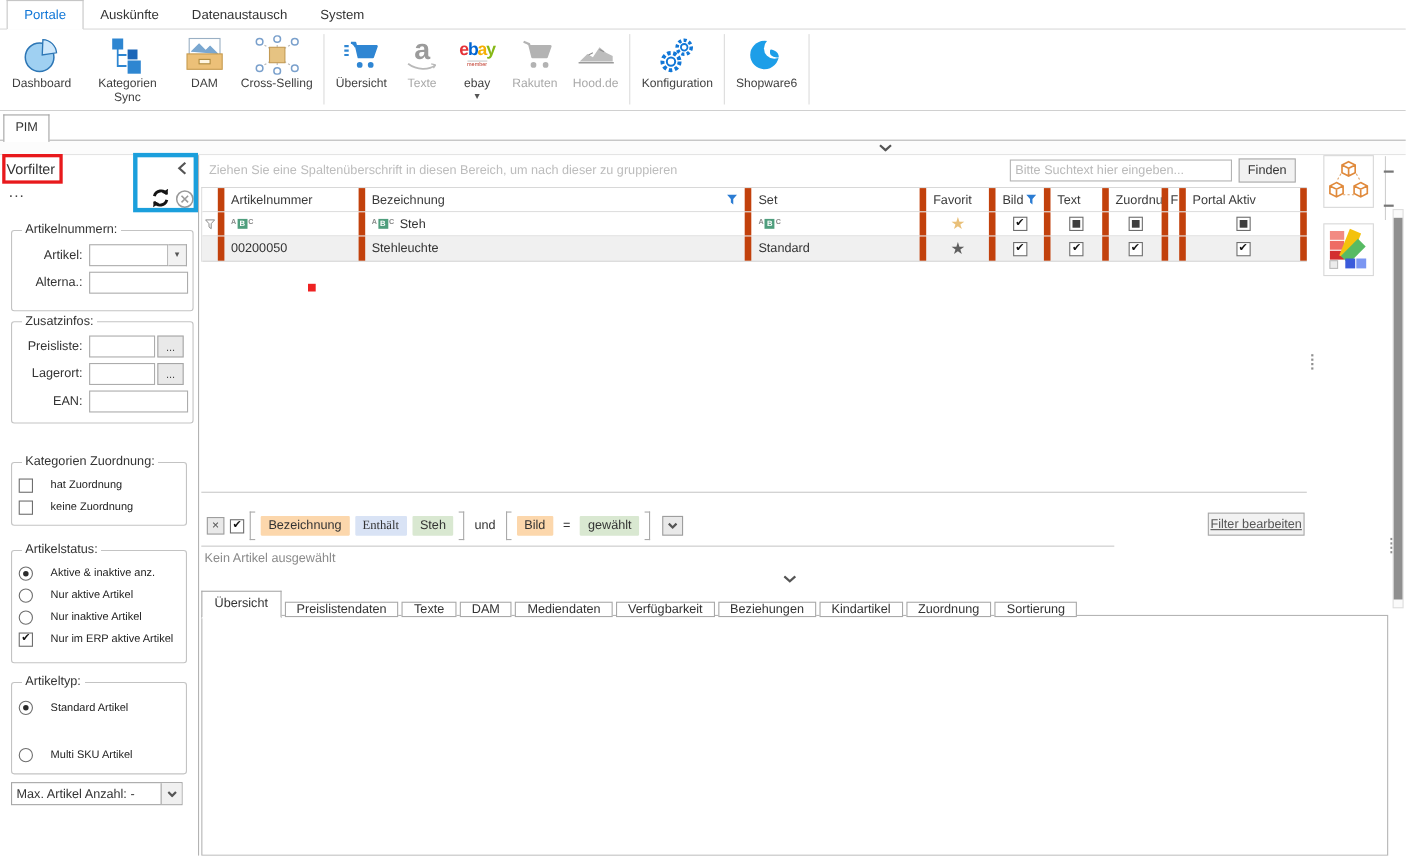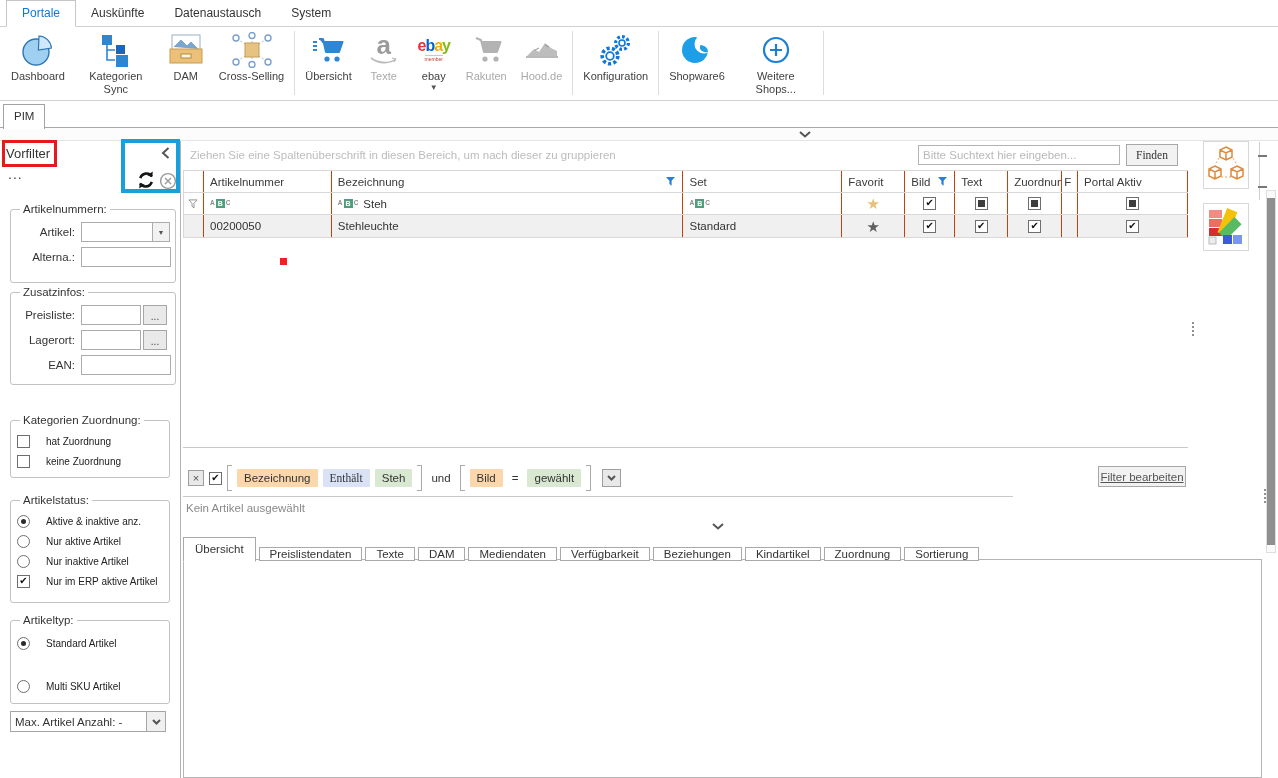--- a/index.html
+++ b/index.html
@@ -53,21 +53,21 @@
   .maxdd .vb { width:19px; height:100%; background:#f0f0f0; border-left:1px solid #a6a6a6; display:flex; align-items:center; justify-content:center; }
 
   
   .group-hint { font-size:11.5px; color:#bcbcbc; }
   .search-input { position:absolute; left:918px; top:145px; width:202px; height:20px; border:1px solid #b3b3b3; font-size:11.5px; padding:0 4px; color:#333; font-family:"Liberation Sans",sans-serif; }
   .search-input::placeholder { color:#b9b9b9; }
   .btn { background:#f2f2f2; border:1px solid #a8a8a8; font-size:11.5px; color:#333; display:inline-flex; align-items:center; justify-content:center; font-family:"Liberation Sans",sans-serif; }
   .grid { position:absolute; left:183px; top:170px; width:1005px; border-top:1px solid #d8d8d8; border-left:1px solid #d8d8d8; }
   .grow { display:flex; border-bottom:1px solid #d8d8d8; background:#fff; }
   .grow.data { background:#f0f0f0; }
-  .gcell { border-right:1px solid #c2410c; display:flex; align-items:center; padding:0 6px; font-size:11.5px; color:#333; overflow:hidden; white-space:nowrap; }
+  .gcell { border-right:6px solid #c2410c; display:flex; align-items:center; padding:0 6px; font-size:11.5px; color:#333; overflow:hidden; white-space:nowrap; }
   .grow.head .gcell { height:21px; color:#3a3a3a; }
   .grow.filt .gcell { height:21px; }
   .grow.data .gcell { height:22px; }
   .c0{width:20px;justify-content:center;padding:0;} .c1{width:128px;} .c2{width:352px;} .c3{width:159px;}
   .c4{width:63px;justify-content:center;} .c5{width:50px;justify-content:center;} .c6{width:53px;justify-content:center;}
   .c7{width:54px;justify-content:center;} .c8{width:16px;padding:0 2px;} .c9{width:110px;justify-content:center;}
   .grow.head .c1,.grow.head .c2,.grow.head .c3,.grow.head .c8 { justify-content:flex-start; }
   .grow.head .c4,.grow.head .c5,.grow.head .c6,.grow.head .c7,.grow.head .c9 { justify-content:flex-start; }
   .grow.filt .c1,.grow.filt .c2,.grow.filt .c3 { justify-content:flex-start; }
   .abc { display:inline-flex; align-items:center; margin-right:5px; }
@@ -260,29 +260,20 @@
       <span class="ricon">
         <svg width="36" height="36" viewBox="0 0 36 36">
             <circle cx="16" cy="18" r="13" fill="#1d9ee8"></circle>
             <circle cx="25" cy="12" r="9.5" fill="#fff"></circle>
             <path d="M22 13 c5 1 7 4 7 7 c-3 1 -8 -1 -8 -4 c0 -2 0 -3 1 -3 z" fill="#1d9ee8"></path>
           </svg>
       </span>
       <span class="rlabel">Shopware6</span>
     </div>
 
-    <div class="ritem">
-      <span class="ricon">
-        <svg width="34" height="34" viewBox="0 0 34 34">
-            <circle cx="17" cy="17" r="12" fill="none" stroke="#1d7fd4" stroke-width="2.2"></circle>
-            <path d="M17 11 v12 M11 17 h12" stroke="#1d7fd4" stroke-width="2.2"></path>
-          </svg>
-      </span>
-      <span class="rlabel">Weitere Shops...</span>
-    </div>
 
     <div class="rsep"></div>
   </div>
 
   <div class="doctabs">
     <div class="pimtab">PIM</div>
   </div>
   <div class="collapsebar">
     <svg class="abs" style="left:799px;top:3px;" width="12" height="7" viewBox="0 0 12 7">
         <path class="chev" d="M1 1 L6 5.5 L11 1"></path>
@@ -394,21 +385,21 @@
       <svg width="9" height="6" viewBox="0 0 9 6">
           <path class="chev" d="M1 1 L4.5 4.5 L8 1"></path>
         </svg>
     </span>
   </div>
 
   <div class="vline" style="left:180px;top:141px;height:637px;"></div>
 
   <div class="abs group-hint" style="left:190px;top:149px;">Ziehen Sie eine Spaltenüberschrift in diesen Bereich, um nach dieser zu gruppieren</div>
   <input class="search-input" placeholder="Bitte Suchtext hier eingeben..." style="">
-  <button class="btn abs" style="left:1126px;top:144px;width:52px;height:22px;font-family:Liberation Serif, serif;">Finden</button>
+  <button class="btn abs" style="left:1126px;top:144px;width:52px;height:22px;">Finden</button>
 
   <div class="grid">
     <div class="grow head">
       <div class="gcell c0"></div>
       <div class="gcell c1">
           <span>Artikelnummer</span>
         </div>
       <div class="gcell c2">
         <span>Bezeichnung</span>
         <svg class="funnel-right" width="11" height="11" viewBox="0 0 11 11">

